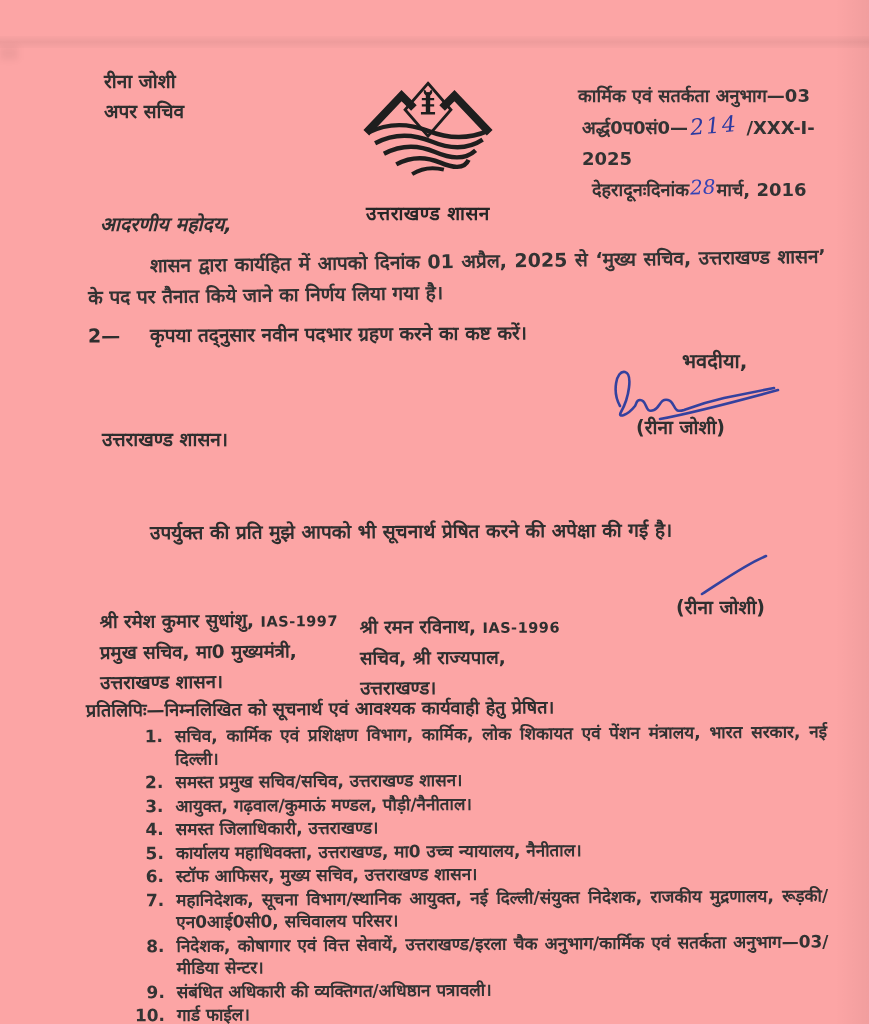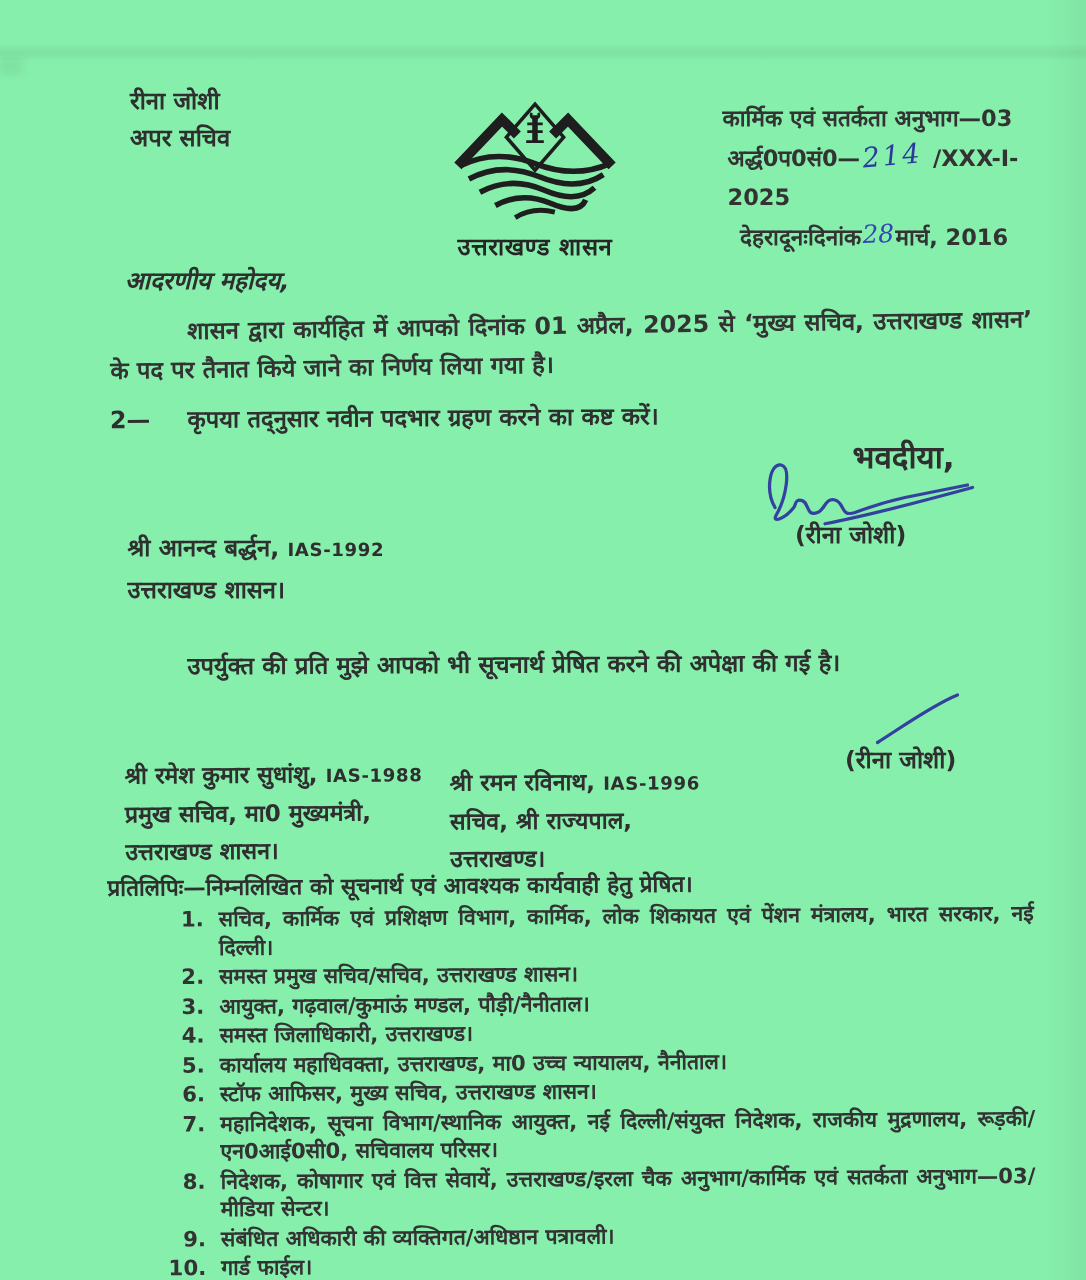--- a/index.html
+++ b/index.html
@@ -1,43 +1,43 @@
 <!DOCTYPE html>
 <html><head>
 <meta charset="utf-8">
 <style>
   html,body{margin:0;padding:0;background:#e8e8e8;}
   .page{
     position:relative;width:869px;height:1024px;margin:0 auto;
-    background:#86efac;overflow:hidden;
+    background:#fca5a5;overflow:hidden;
     font-family:"DejaVu Sans",sans-serif;color:#2f2f2f;
   }
   .scan-band-top{position:absolute;left:0;top:36px;width:100%;height:12px;
     background:linear-gradient(to bottom,rgba(0,0,0,0.015),rgba(0,0,0,0.055),rgba(0,0,0,0.015));}
   .scan-edge-right{position:absolute;right:0;top:0;width:34px;height:100%;
     background:linear-gradient(to right,rgba(0,0,0,0.0),rgba(0,0,0,0.045));}
   .scan-corner{position:absolute;left:0;top:46px;width:18px;height:14px;background:rgba(0,0,0,0.05);filter:blur(3px);}
   .sender{position:absolute;left:104px;top:66px;font-size:19px;font-weight:700;line-height:30px;}
   .logo-wrap{position:absolute;left:338px;top:78px;width:180px;text-align:center;}
   .logo-svg{display:block;margin:0 auto;}
-  .logo-caption{font-size:19px;font-weight:700;margin-top:2px;letter-spacing:0.5px;color:#262626;}
+  .logo-caption{font-size:19px;font-weight:700;margin-top:18px;letter-spacing:0.5px;color:#262626;}
 
   .refblock{position:absolute;left:578px;top:80px;width:285px;font-size:18px;font-weight:700;line-height:31px;color:#333;}
   .refblock .l2{margin-left:4px;}
   .refblock .l3{margin-left:14px;}
   .hand{display:inline-block;font-family:"DejaVu Serif",serif;font-style:italic;font-weight:400;color:#2c3aa0;}
   .hand-ref{font-size:22px;transform:rotate(-5deg) translateY(-1px);letter-spacing:2px;margin:0 2px;}
   .hand-date{font-size:20px;transform:rotate(-2deg) translateY(-2px);margin:0 1px;color:#3343b5;}
 
   .salutation{position:absolute;left:100px;top:210px;font-size:19.5px;font-weight:700;font-style:italic;}
   .para1{position:absolute;left:88px;top:246px;width:738px;font-size:19px;font-weight:700;
     line-height:31px;text-align:justify;text-indent:62px;transform:rotate(-0.8deg);color:#333;}
   .para2{position:absolute;left:88px;top:320px;width:720px;font-size:19px;font-weight:700;transform:rotate(-0.4deg);}
   .para2 .num{display:inline-block;width:62px;}
-  .closing{position:absolute;left:682px;top:347px;font-size:25px;font-weight:700;}
+  .closing{position:absolute;left:682px;top:347px;font-size:20px;font-weight:700;}
   .sig1{position:absolute;left:606px;top:362px;}
   .signame1{position:absolute;left:636px;top:414px;font-size:19px;font-weight:700;}
   .addressee{position:absolute;left:102px;top:424px;font-size:19px;font-weight:700;line-height:31px;}
   .latin-batch{font-size:14.5px;letter-spacing:0.5px;}
   .forward-note{position:absolute;left:150px;top:518px;font-size:19px;font-weight:700;transform:rotate(-0.3deg);}
   .slash2{position:absolute;left:694px;top:552px;}
   .signame2{position:absolute;left:676px;top:594px;font-size:19px;font-weight:700;}
 
   .cc-left{position:absolute;left:100px;top:606px;font-size:18.5px;font-weight:700;line-height:30px;transform:rotate(-0.5deg);}
   .cc-right{position:absolute;left:360px;top:612px;font-size:18.5px;font-weight:700;line-height:30px;transform:rotate(-0.3deg);}
@@ -99,33 +99,32 @@
   </div>
 
   <div class="closing">भवदीया,</div>
   <svg class="sig1 ink" width="190" height="66" viewBox="0 0 190 66">
     <path d="M14 44 C6 30 10 8 19 10 C27 12 23 36 15 50 C11 57 22 53 29 44 C31 41 30 38 34 38 C42 38 38 52 48 48 C54 46 54 36 62 38 C70 40 66 52 78 48 C86 45 100 40 118 36 L168 26"></path>
     <path d="M54 57 C86 51 128 40 172 28"></path>
   </svg>
   <div class="signame1">(रीना जोशी)</div>
 
   <div class="addressee">
-    <div><span>श्री आनन्द बर्द्धन,</span> <span class="latin-batch">IAS-1992</span></div>
     <div>उत्तराखण्ड शासन।</div>
   </div>
 
   <div class="forward-note">उपर्युक्त की प्रति मुझे आपको भी सूचनार्थ प्रेषित करने की अपेक्षा की गई है।</div>
 
   <svg class="slash2 ink" width="80" height="46" viewBox="0 0 80 46">
     <path d="M8 42 C24 32 52 12 72 4"></path>
   </svg>
   <div class="signame2">(रीना जोशी)</div>
 
   <div class="cc-left">
-    <div><span>श्री रमेश कुमार सुधांशु,</span> <span class="latin-batch">IAS-1988</span></div>
+    <div><span>श्री रमेश कुमार सुधांशु,</span> <span class="latin-batch">IAS-1997</span></div>
     <div>प्रमुख सचिव, मा0 मुख्यमंत्री,</div>
     <div>उत्तराखण्ड शासन।</div>
   </div>
   <div class="cc-right">
     <div><span>श्री रमन रविनाथ,</span> <span class="latin-batch">IAS-1996</span></div>
     <div>सचिव, श्री राज्यपाल,</div>
     <div>उत्तराखण्ड।</div>
   </div>
 
   <div class="copy-heading">

